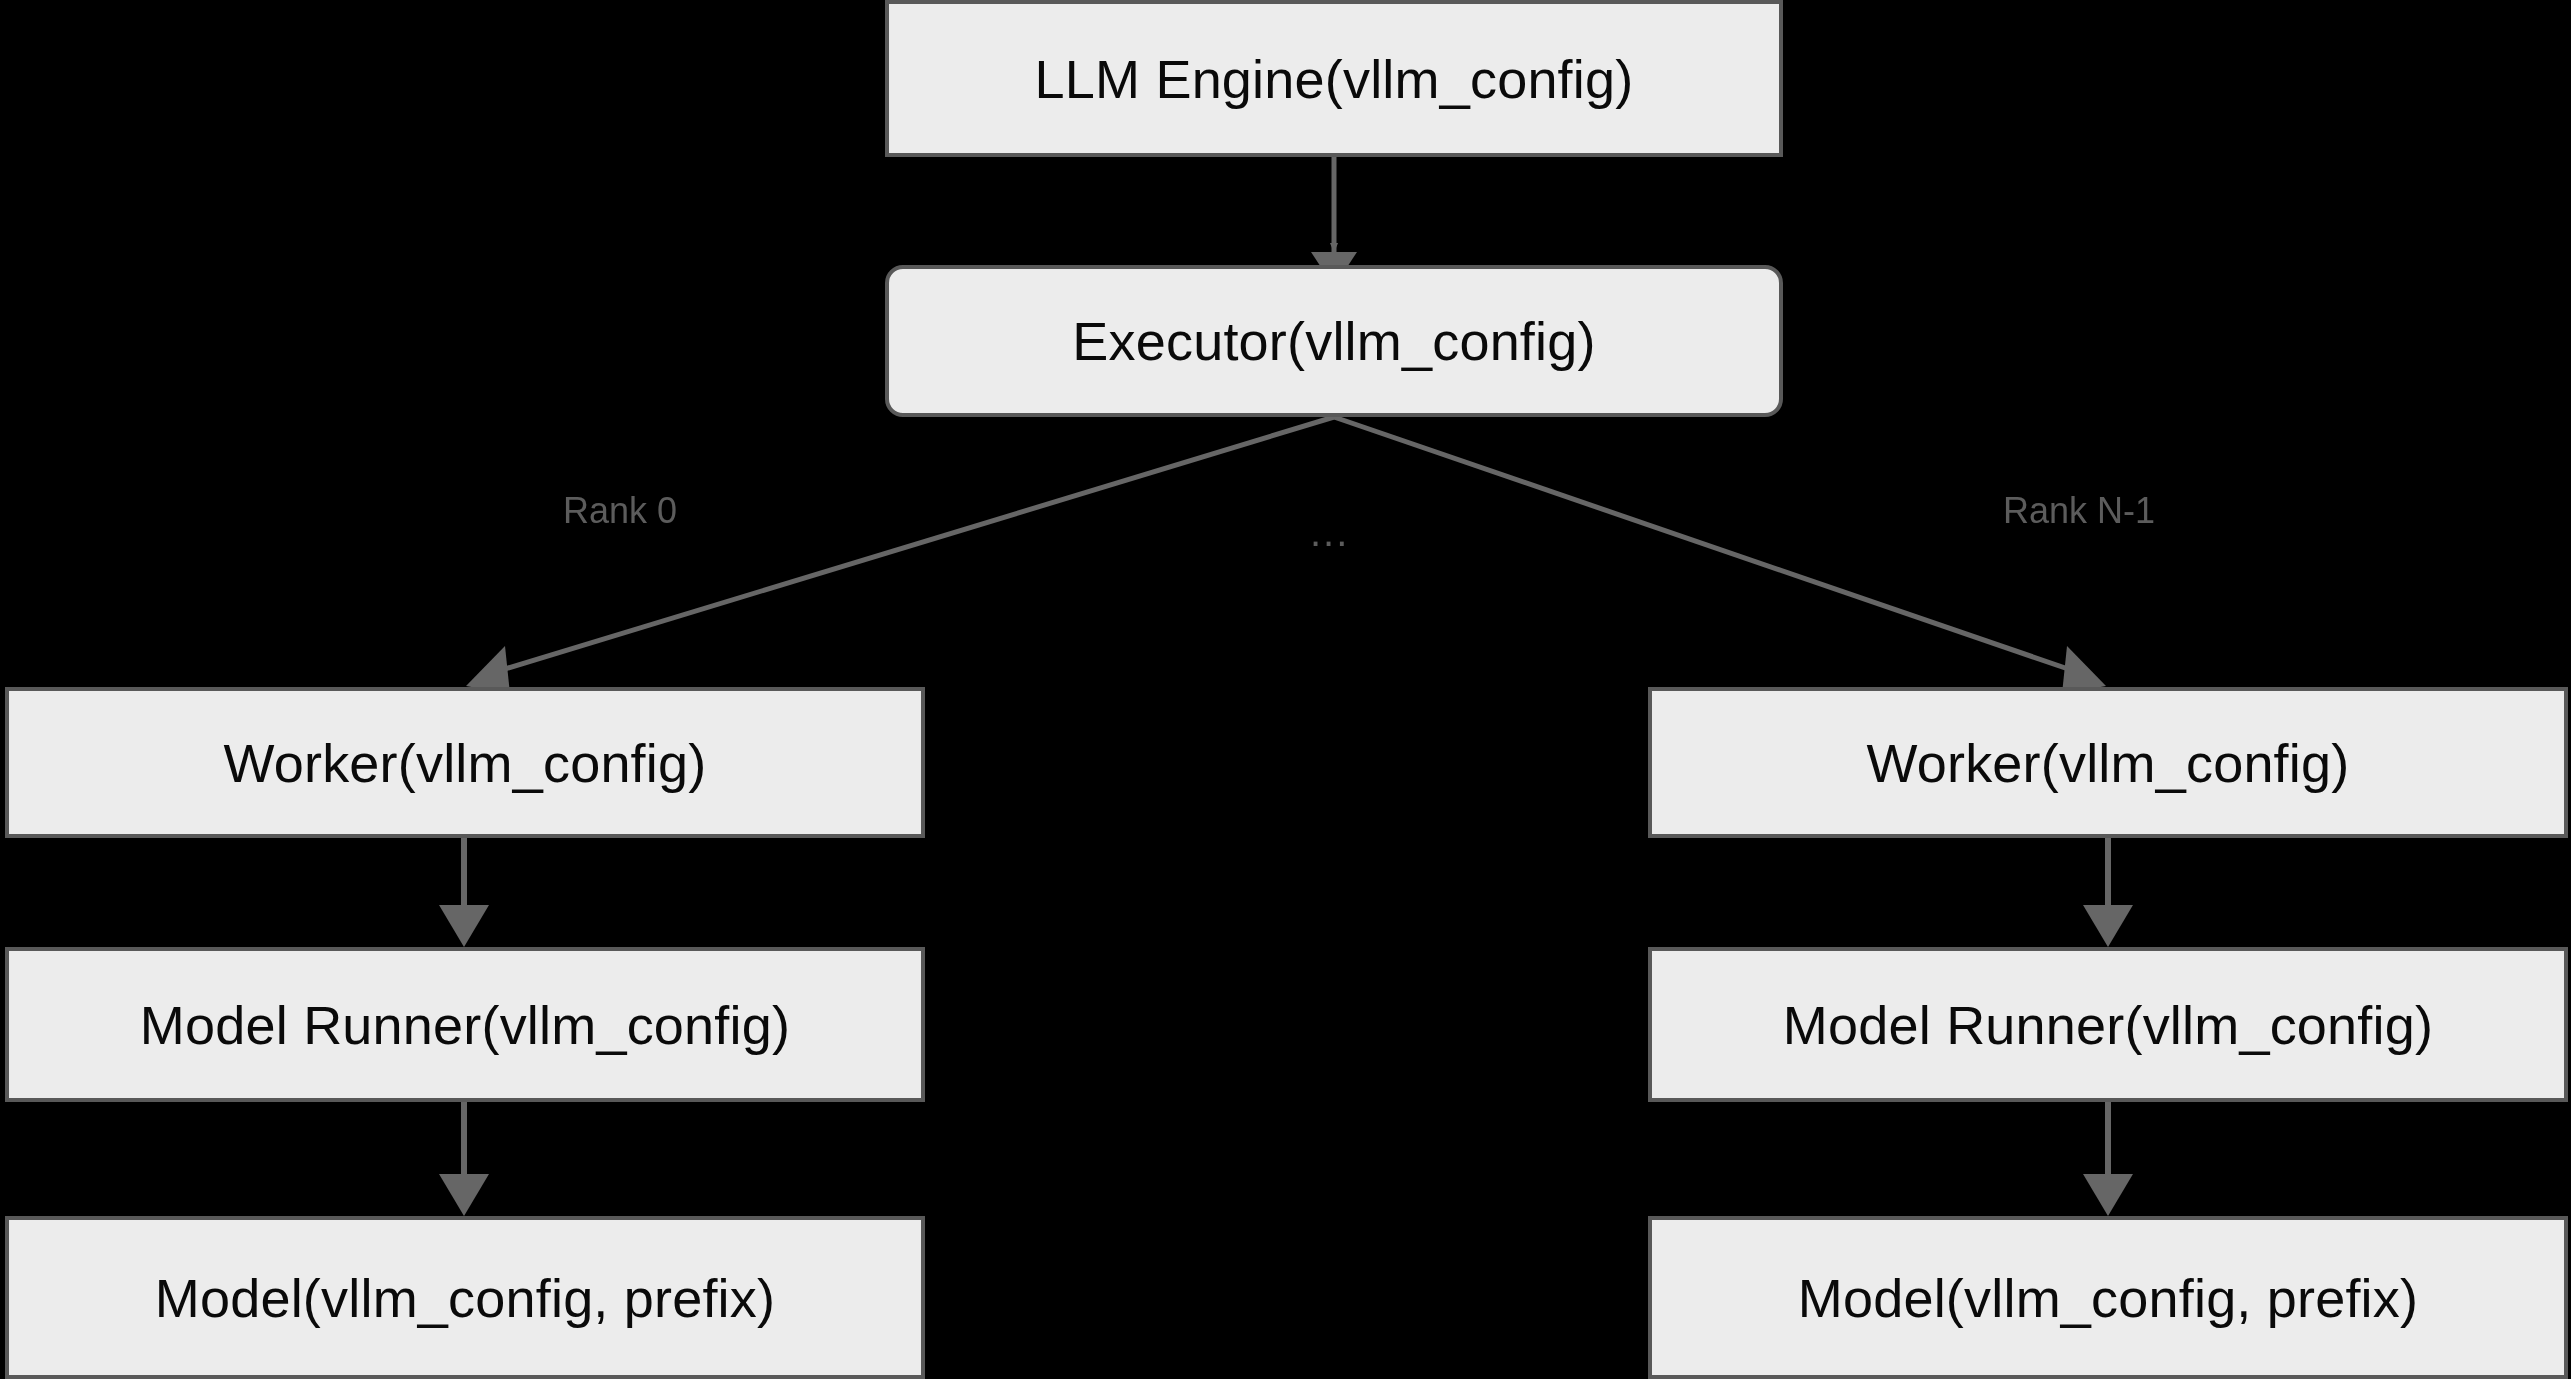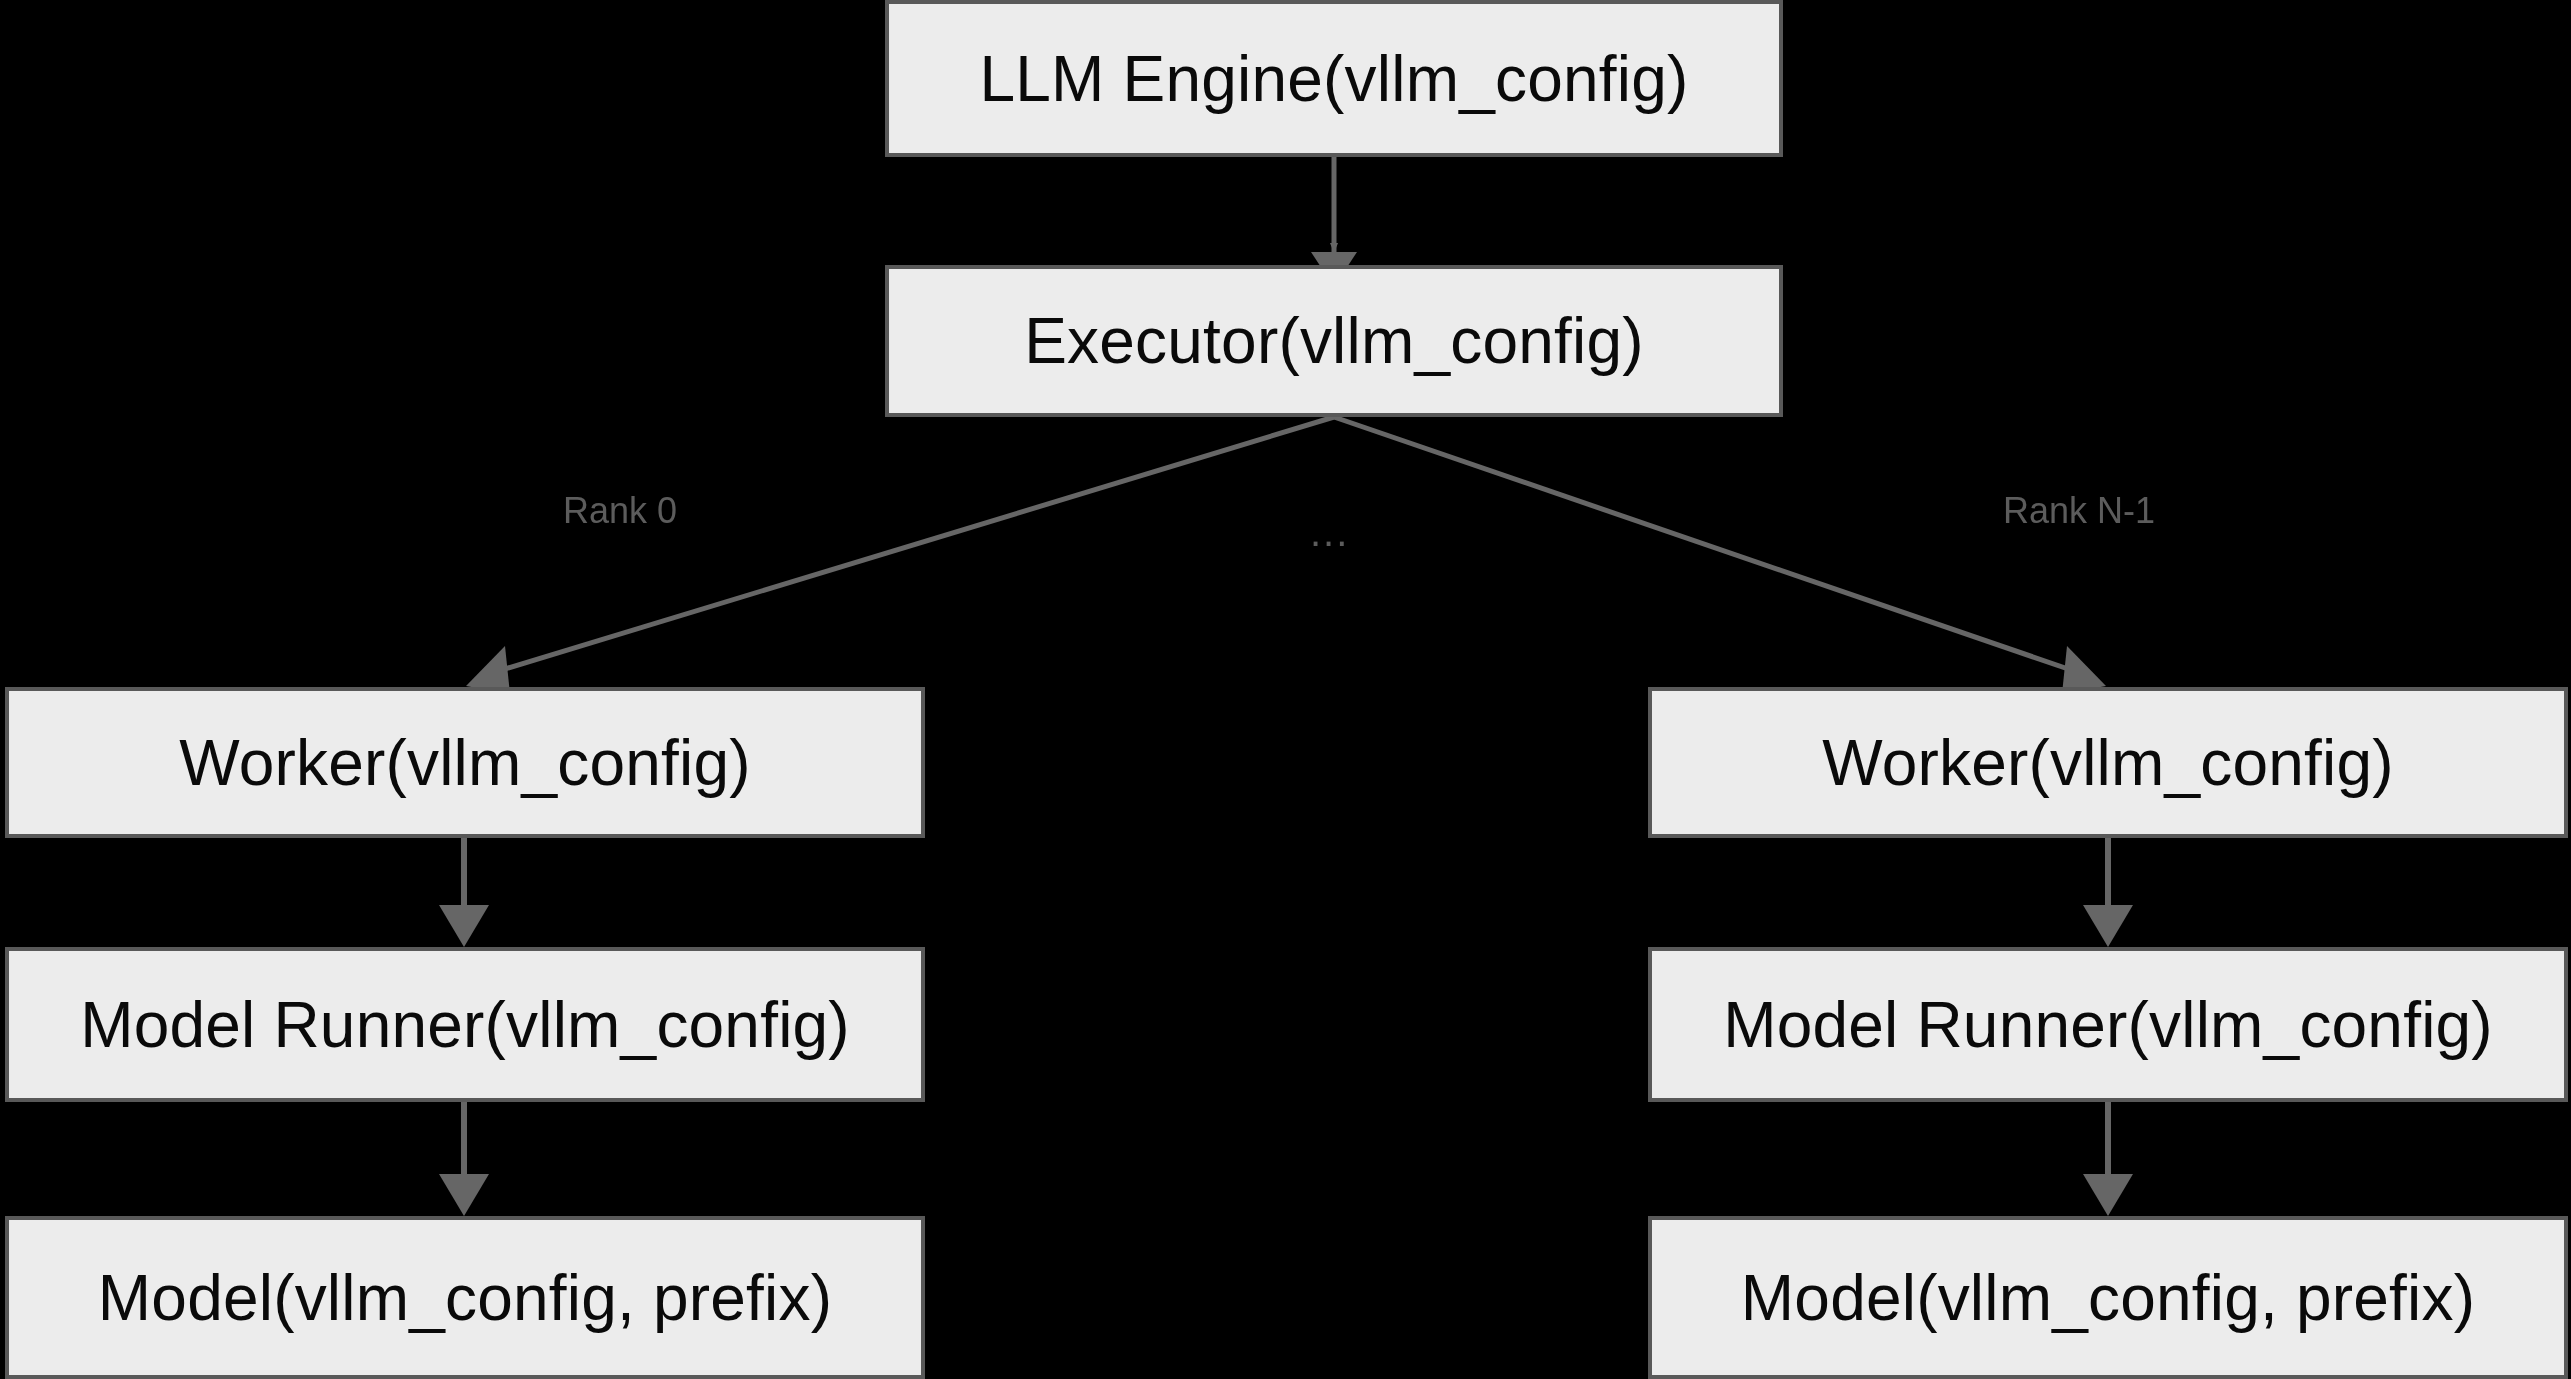--- a/index.html
+++ b/index.html
@@ -20,21 +20,21 @@
   }
   .node-box {
     position: absolute;
     box-sizing: border-box;
     background: #ececec;
     border: 4px solid #595959;
     display: flex;
     align-items: center;
     justify-content: center;
     color: #0a0a0a;
-    font-size: 64px;
+    font-size: 54px;
     font-weight: 400;
     letter-spacing: 0.2px;
     white-space: nowrap;
     font-family: "Liberation Sans", sans-serif;
   }
   .edge-label {
     position: absolute;
     color: #5c5c5c;
     font-size: 36px;
     font-weight: 400;
@@ -105,21 +105,21 @@
     <g>
       <line x1="2108" y1="1102" x2="2108" y2="1180" stroke="#666666" stroke-width="6"></line>
       <polygon points="2083,1174 2133,1174 2108,1216" fill="#666666"></polygon>
     </g>
   </svg>
 
   <div class="node-box" style="left:885px; top:0px; width:898px; height:157px;">
     <span>LLM Engine(vllm_config)</span>
   </div>
 
-  <div class="node-box" style="left:885px; top:265px; width:898px; height:152px;">
+  <div class="node-box" style="left:885px; top:265px; width:898px; height:152px;border-radius:18px;">
     <span>Executor(vllm_config)</span>
   </div>
 
   <div class="edge-label" style="left:500px; top:490px; width:240px;">Rank 0</div>
 
   <div class="ellipsis-label" style="left:1310px; top:512px;">...</div>
 
   <div class="edge-label" style="left:1845px; top:490px; width:310px;text-align:right;">Rank N-1</div>
 
   <div class="node-box" style="left:5px; top:687px; width:920px; height:151px;">

